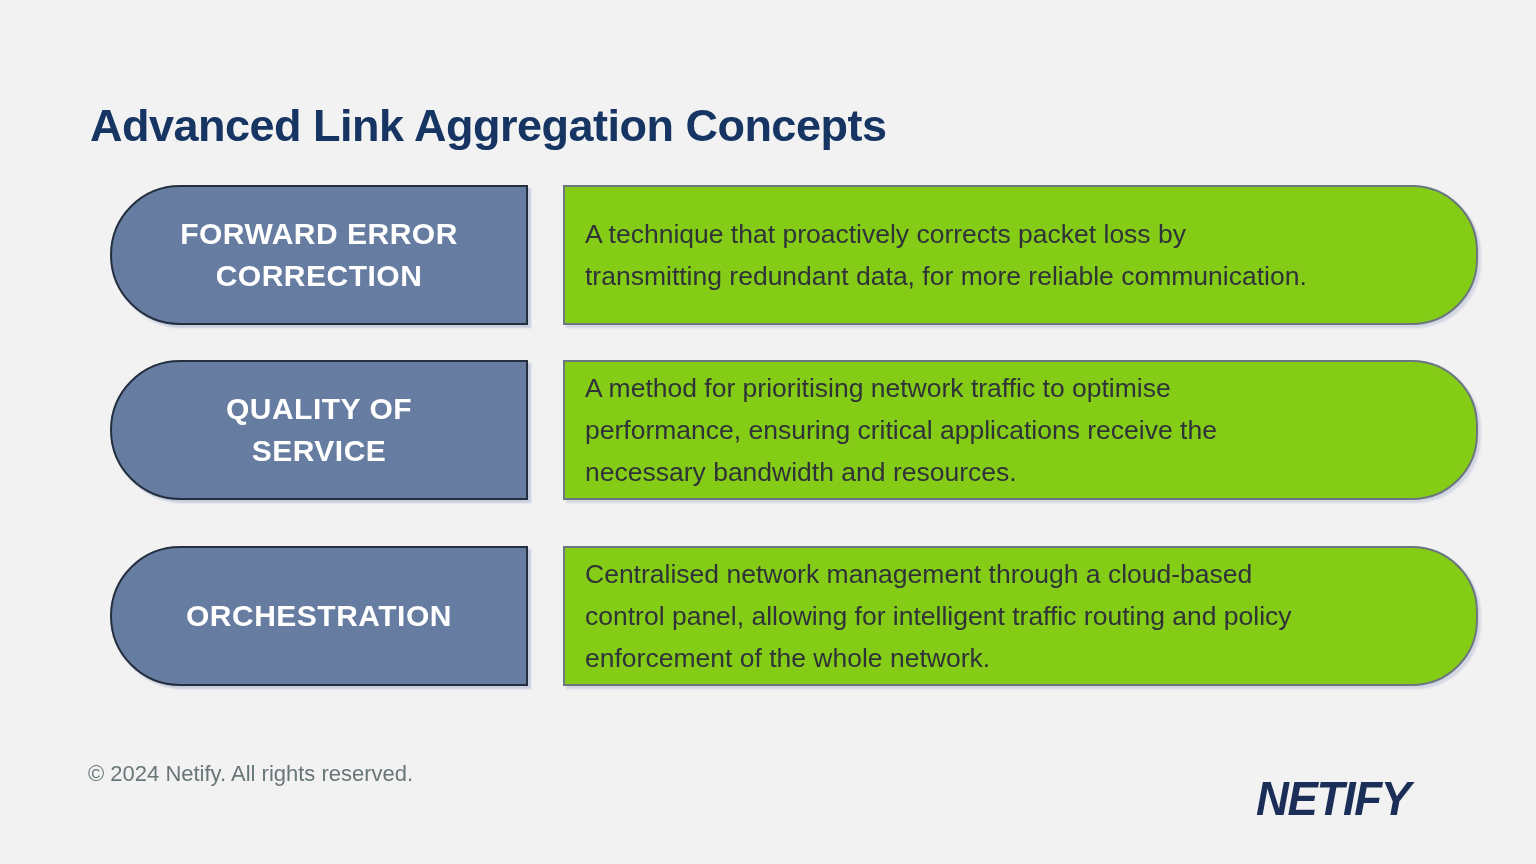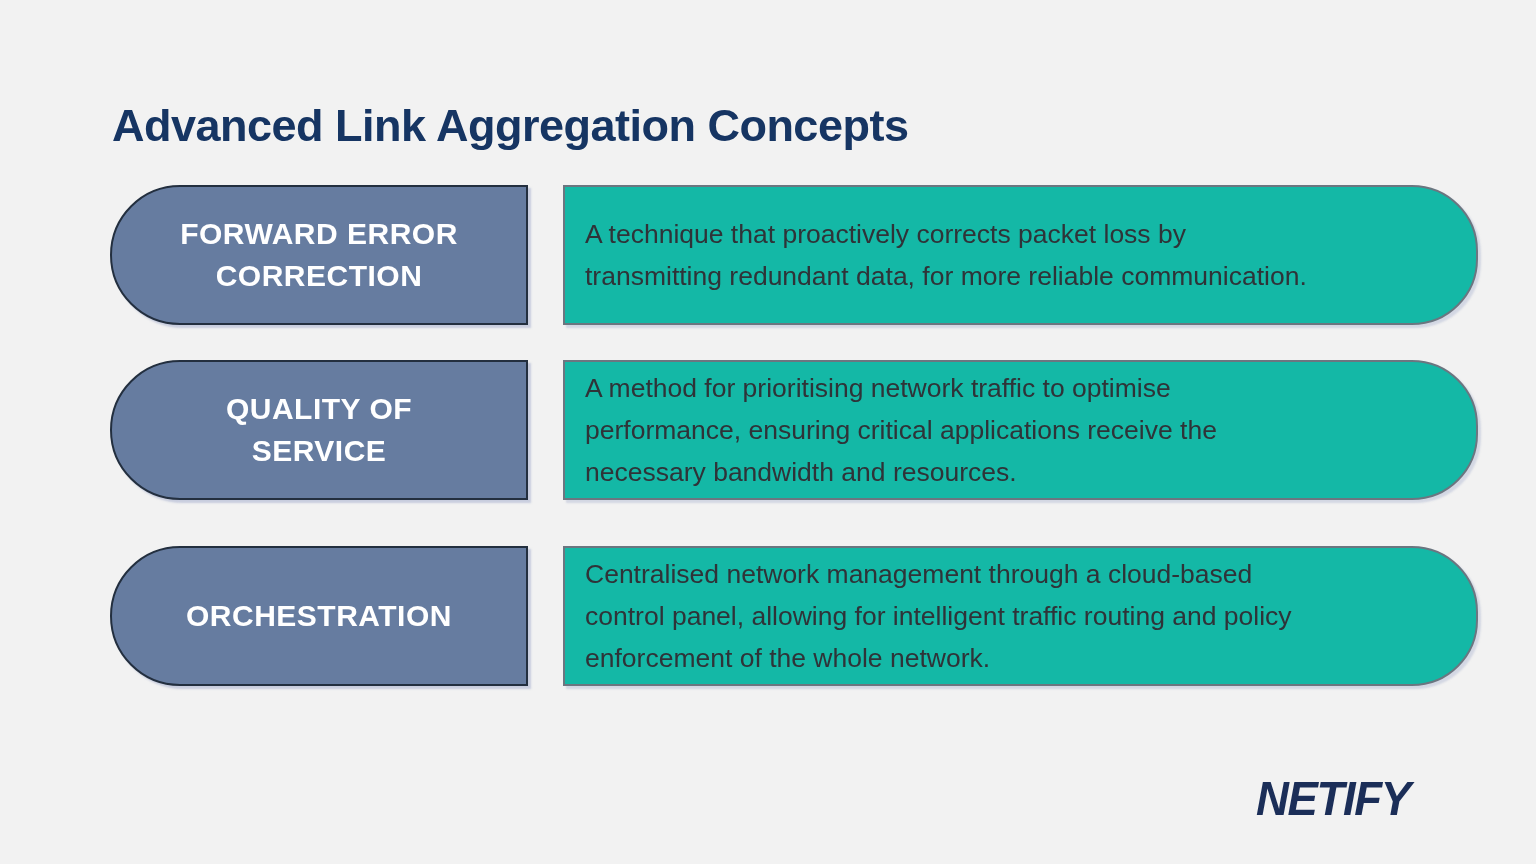--- a/index.html
+++ b/index.html
@@ -16,21 +16,20 @@
   }
   .page-title {
     position: absolute;
     left: 90px;
     top: 70px;
     font-size: 45px;
     font-weight: bold;
     letter-spacing: -0.5px;
     color: #163563;
     white-space: nowrap;
-    margin-left: 22px;
   }
   .term-box {
     position: absolute;
     left: 110px;
     width: 418px;
     height: 140px;
     box-sizing: border-box;
     background: #667CA0;
     border: 2px solid #232f3f;
     border-radius: 70px 0 0 70px;
@@ -46,21 +45,21 @@
     letter-spacing: 0.5px;
     white-space: pre-line;
     text-transform: uppercase;
   }
   .def-box {
     position: absolute;
     left: 563px;
     width: 915px;
     height: 140px;
     box-sizing: border-box;
-    background: #14b8a6;
+    background: #84cc16;
     border: 2px solid #6b7680;
     border-radius: 0 66px 66px 0;
     box-shadow: 3px 3px 2px rgba(165, 175, 205, 0.4);
     display: flex;
     align-items: center;
     padding: 0 70px 0 20px;
     color: #2f3338;
     font-size: 26.5px;
     line-height: 42px;
     white-space: pre-line;
@@ -118,15 +117,16 @@
 <div class="term-box row-2">
   <span>ORCHESTRATION</span>
 </div>
 <div class="def-box row-2">
   <span>Centralised network management through a cloud-based
 control panel, allowing for intelligent traffic routing and policy
 enforcement of the whole network.</span>
 </div>
 
 <div class="footer-text">
+  <span class="line">© 2024 Netify. All rights reserved.</span>
 </div>
 
 <div class="brand-logo">NETIFY</div>
 
 </body></html>

